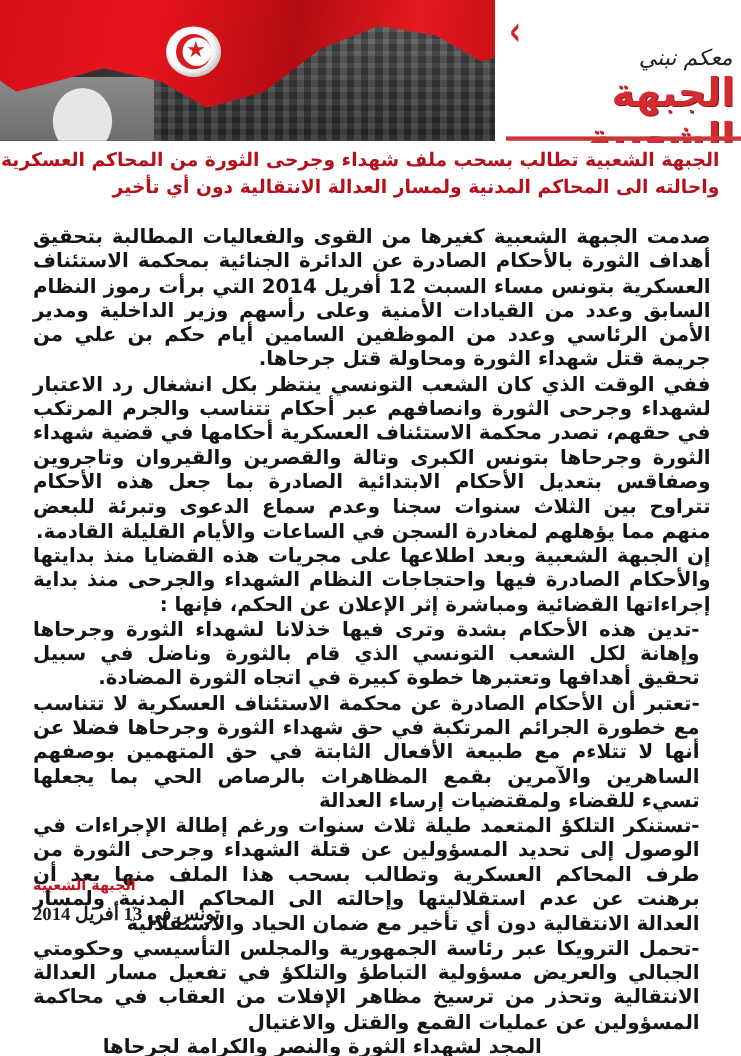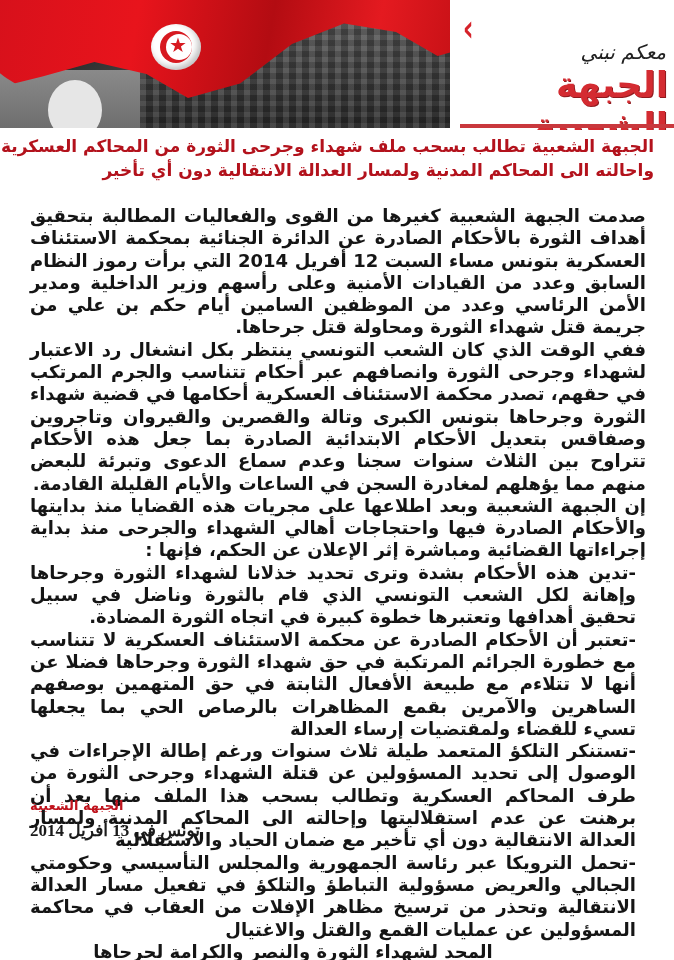--- a/index.html
+++ b/index.html
@@ -222,22 +222,22 @@
 </div>
 
 <div class="headline">
   <div>الجبهة الشعبية تطالب بسحب ملف شهداء وجرحى الثورة من المحاكم العسكرية</div>
   <div>واحالته الى المحاكم المدنية ولمسار العدالة الانتقالية دون أي تأخير</div>
 </div>
 
 <div class="body-text">
   <p>صدمت الجبهة الشعبية كغيرها من القوى والفعاليات المطالبة بتحقيق أهداف الثورة بالأحكام الصادرة عن الدائرة الجنائية بمحكمة الاستئناف العسكرية بتونس مساء السبت 12 أفريل 2014 التي برأت رموز النظام السابق وعدد من القيادات الأمنية وعلى رأسهم وزير الداخلية ومدير الأمن الرئاسي وعدد من الموظفين السامين أيام حكم بن علي من جريمة قتل شهداء الثورة ومحاولة قتل جرحاها.</p>
   <p>ففي الوقت الذي كان الشعب التونسي ينتظر بكل انشغال رد الاعتبار لشهداء وجرحى الثورة وانصافهم عبر أحكام تتناسب والجرم المرتكب في حقهم، تصدر محكمة الاستئناف العسكرية أحكامها في قضية شهداء الثورة وجرحاها بتونس الكبرى وتالة والقصرين والقيروان وتاجروين وصفاقس بتعديل الأحكام الابتدائية الصادرة بما جعل هذه الأحكام تتراوح بين الثلاث سنوات سجنا وعدم سماع الدعوى وتبرئة للبعض منهم مما يؤهلهم لمغادرة السجن في الساعات والأيام القليلة القادمة.</p>
-  <p>إن الجبهة الشعبية وبعد اطلاعها على مجريات هذه القضايا منذ بدايتها والأحكام الصادرة فيها واحتجاجات أهالي الشهداء والجرحى منذ بداية إجراءاتها القضائية ومباشرة إثر الإعلان عن الحكم، فإنها :</p>
-  <p class="indent">-تدين هذه الأحكام بشدة وترى تحديد خذلانا لشهداء الثورة وجرحاها وإهانة لكل الشعب التونسي الذي قام بالثورة وناضل في سبيل تحقيق أهدافها وتعتبرها خطوة كبيرة في اتجاه الثورة المضادة.</p>
+  <p>إن الجبهة الشعبية وبعد اطلاعها على مجريات هذه القضايا منذ بدايتها والأحكام الصادرة فيها واحتجاجات النظام الشهداء والجرحى منذ بداية إجراءاتها القضائية ومباشرة إثر الإعلان عن الحكم، فإنها :</p>
+  <p class="indent">-تدين هذه الأحكام بشدة وترى فيها خذلانا لشهداء الثورة وجرحاها وإهانة لكل الشعب التونسي الذي قام بالثورة وناضل في سبيل تحقيق أهدافها وتعتبرها خطوة كبيرة في اتجاه الثورة المضادة.</p>
   <p class="indent">-تعتبر أن الأحكام الصادرة عن محكمة الاستئناف العسكرية لا تتناسب مع خطورة الجرائم المرتكبة في حق شهداء الثورة وجرحاها فضلا عن أنها لا تتلاءم مع طبيعة الأفعال الثابتة في حق المتهمين بوصفهم الساهرين والآمرين بقمع المظاهرات بالرصاص الحي بما يجعلها تسيء للقضاء ولمقتضيات إرساء العدالة</p>
   <p class="indent">-تستنكر التلكؤ المتعمد طيلة ثلاث سنوات ورغم إطالة الإجراءات في الوصول إلى تحديد المسؤولين عن قتلة الشهداء وجرحى الثورة من طرف المحاكم العسكرية وتطالب بسحب هذا الملف منها بعد أن برهنت عن عدم استقلاليتها وإحالته الى المحاكم المدنية ولمسار العدالة الانتقالية دون أي تأخير مع ضمان الحياد والاستقلالية</p>
   <p class="indent">-تحمل الترويكا عبر رئاسة الجمهورية والمجلس التأسيسي وحكومتي الجبالي والعريض مسؤولية التباطؤ والتلكؤ في تفعيل مسار العدالة الانتقالية وتحذر من ترسيخ مظاهر الإفلات من العقاب في محاكمة المسؤولين عن عمليات القمع والقتل والاغتيال</p>
   <p class="closing">المجد لشهداء الثورة والنصر والكرامة لجرحاها</p>
 </div>
 
 <div class="signature-name">الجبهة الشعبية</div>
 <div class="signature-date">تونس في 13 أفريل 2014</div>
 
 </body></html>

